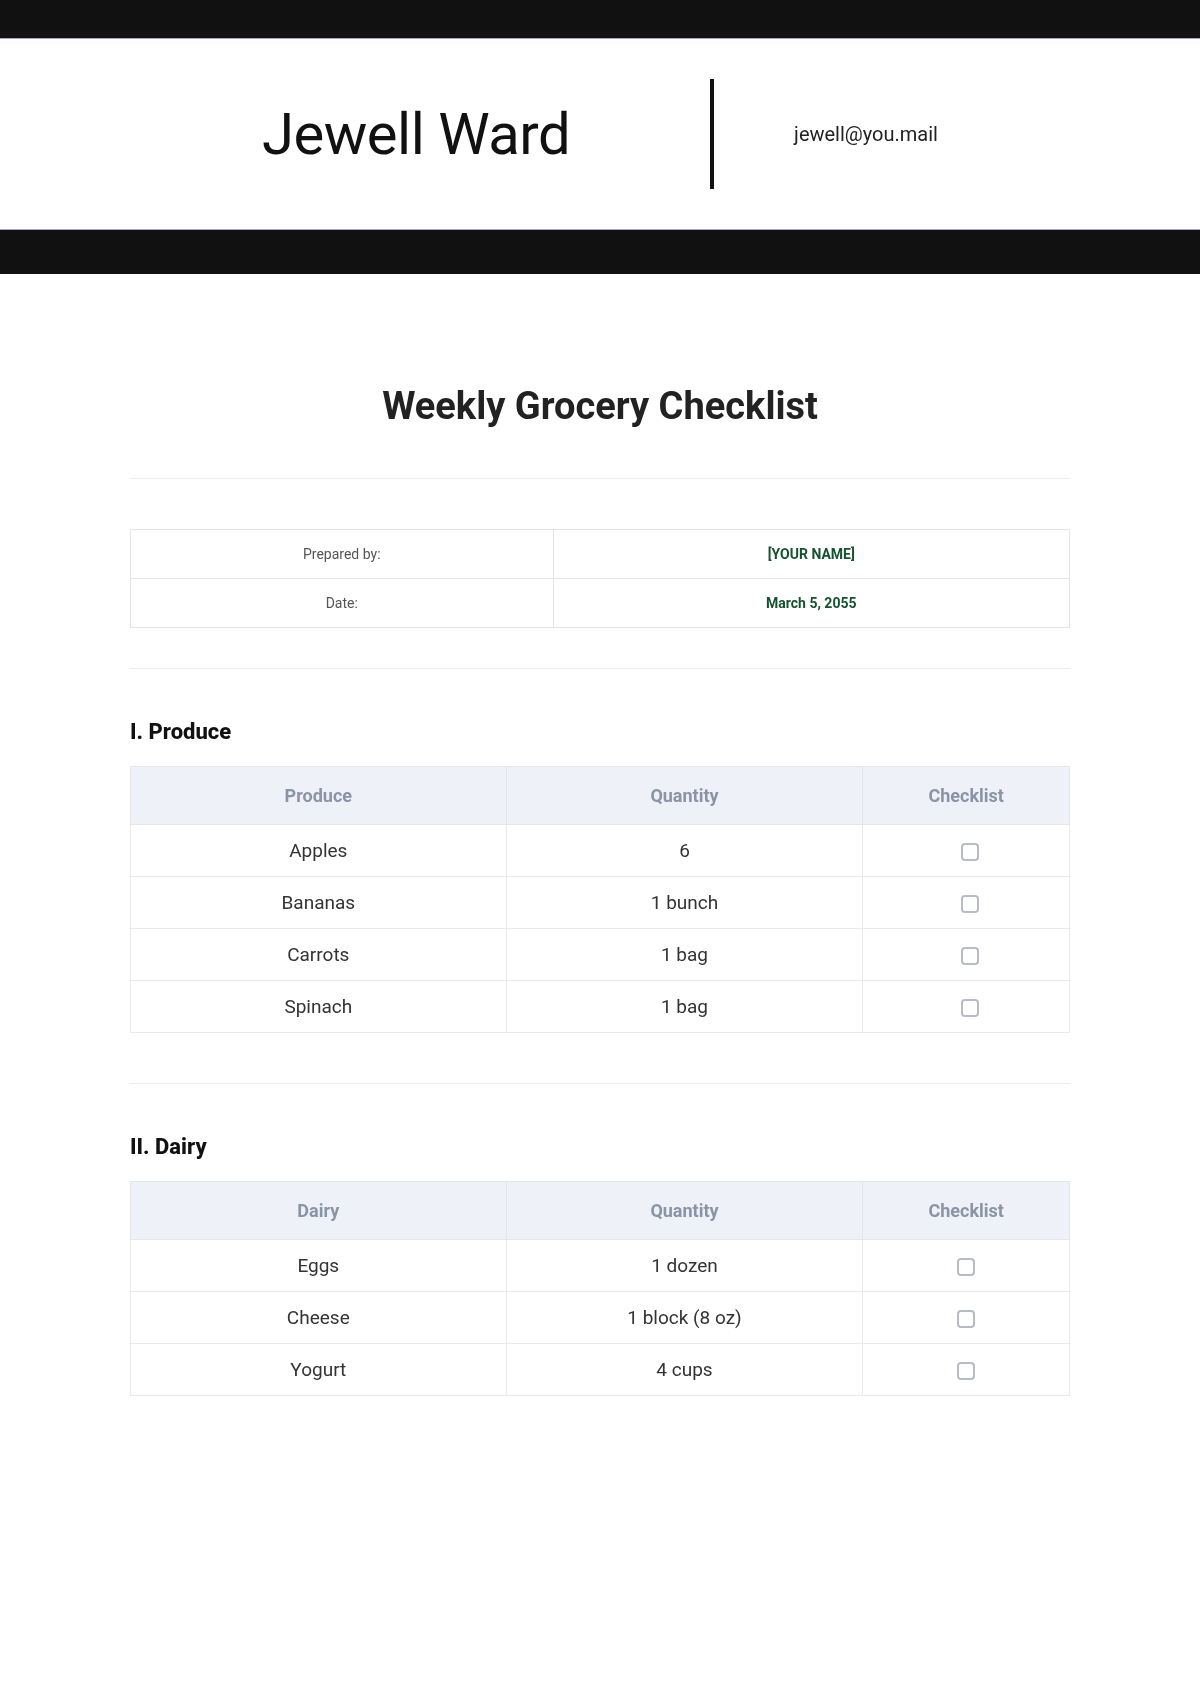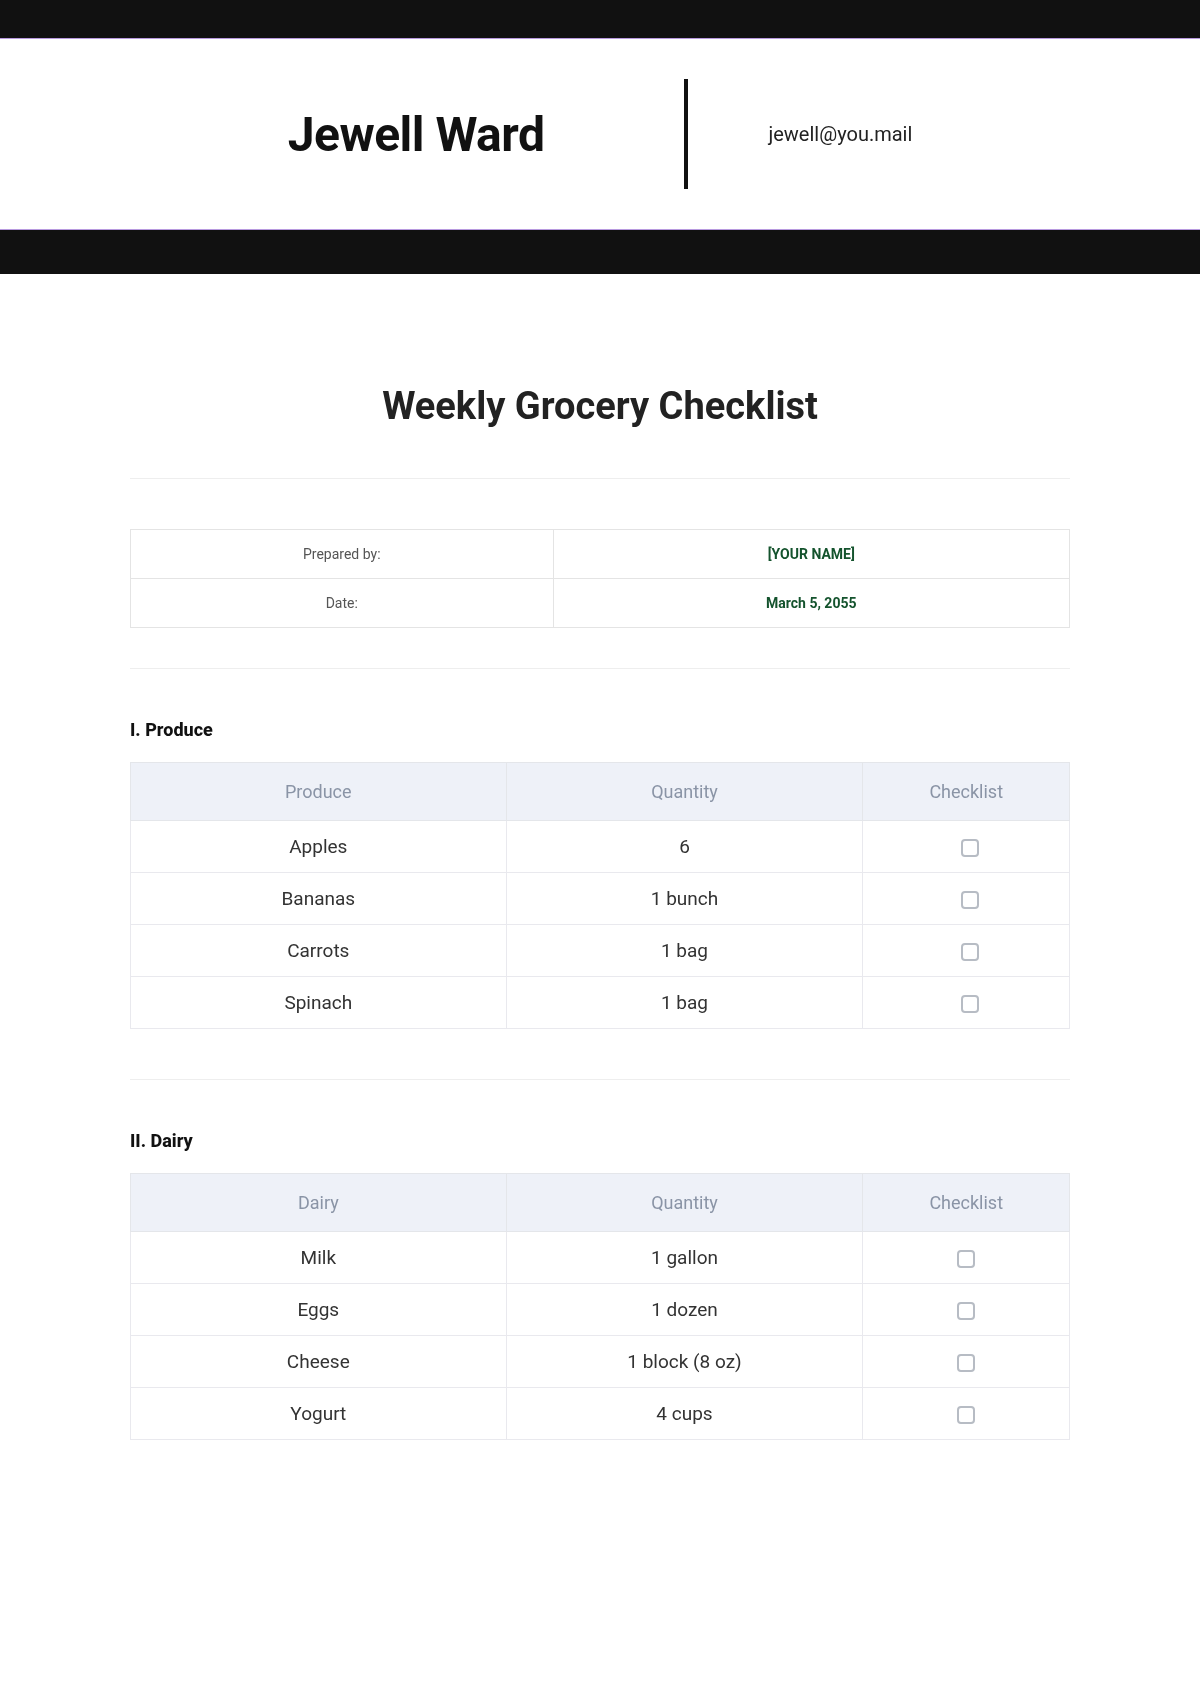--- a/index.html
+++ b/index.html
@@ -10,21 +10,21 @@
     width: 1200px;
   }
   .top-black { background:#111; height:38px; width:100%; }
   .top-purple-line { border-top:1px solid #b89adf; height:0; }
   .header-wrap { padding: 40px 0 40px 0; }
   .header-inner {
     display:flex; align-items:center; justify-content:center;
     max-width: 980px; margin:0 auto;
   }
   .name {
-    font-weight:700; font-size:48px; letter-spacing:-0.5px;
+    font-weight:400; font-size:58px; letter-spacing:-0.5px;
     padding-right:140px;
   }
   .vline { width:4px; height:110px; background:#111; }
   .email { font-size:20px; color:#222; padding-left:80px;text-align:center; }
   .mid-black { background:#111; height:44px; width:100%; }
 
   .content { max-width: 960px; margin: 0 auto; padding: 0 10px 60px 10px; }
 
   .title {
     text-align:center; font-size:38px; font-weight:700; color:#222;
@@ -36,27 +36,27 @@
     width:100%; border-collapse:collapse; margin:50px 0 40px 0;
   }
   .meta-table td {
     border:1px solid #e4e4e4; padding:16px 10px; text-align:center;
     font-size:14px; color:#333;
   }
   .meta-table td.label { width:45%; color:#555; }
   .meta-table td.value { font-weight:700; color:#14532d; }
 
   .section-head {
-    font-size:18px; font-weight:800; color:#111;
+    font-size:22px; font-weight:800; color:#111;
     margin:50px 0 22px 0;
   }
 
   .grid-table { width:100%; border-collapse:collapse; }
   .grid-table th {
-    background:#eef1f8; color:#8a94a6; font-weight:400; font-size:18px;
+    background:#eef1f8; color:#8a94a6; font-weight:700; font-size:18px;
     padding:18px 10px; border:1px solid #e4e6ea; text-align:center;
   }
   .grid-table td {
     border:1px solid #e9e9ee; padding:14px 10px; font-size:19px; color:#333;
     text-align:center;
   }
   .col-item { width:40%; }
   .col-qty  { width:38%; }
   .col-chk  { width:22%; }
 
@@ -147,25 +147,20 @@
   <table class="grid-table dairy">
     <thead>
       <tr>
         <th class="col-item">Dairy</th>
         <th class="col-qty">Quantity</th>
         <th class="col-chk">Checklist</th>
       </tr>
     </thead>
     <tbody>
       <tr>
-        <td>Milk</td>
-        <td>1 gallon</td>
-        <td class="chk-cell"><span class="chk"></span></td>
-      </tr>
-      <tr>
         <td>Eggs</td>
         <td>1 dozen</td>
         <td class="chk-cell"><span class="chk"></span></td>
       </tr>
       <tr>
         <td>Cheese</td>
         <td>1 block (8 oz)</td>
         <td class="chk-cell"><span class="chk"></span></td>
       </tr>
       <tr>

